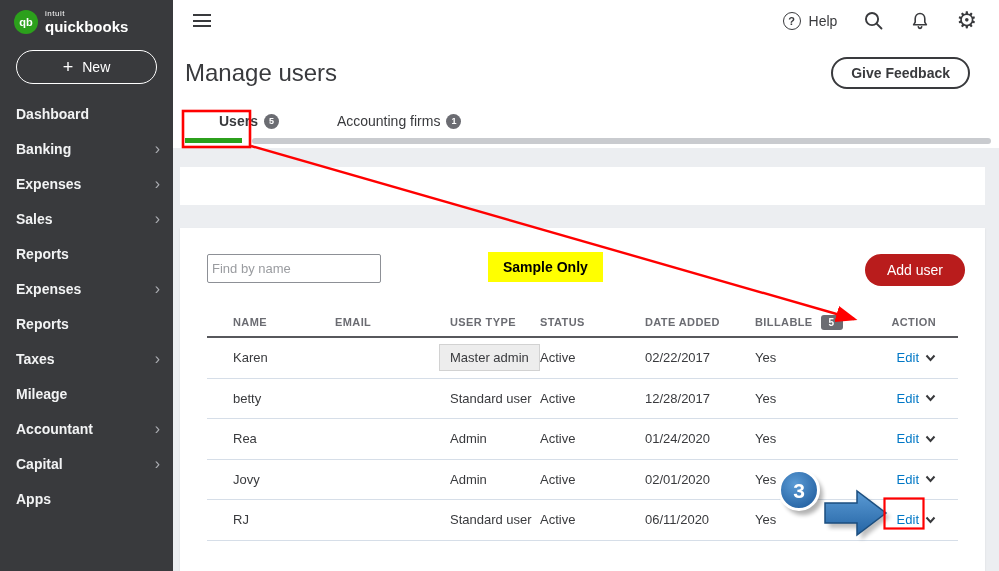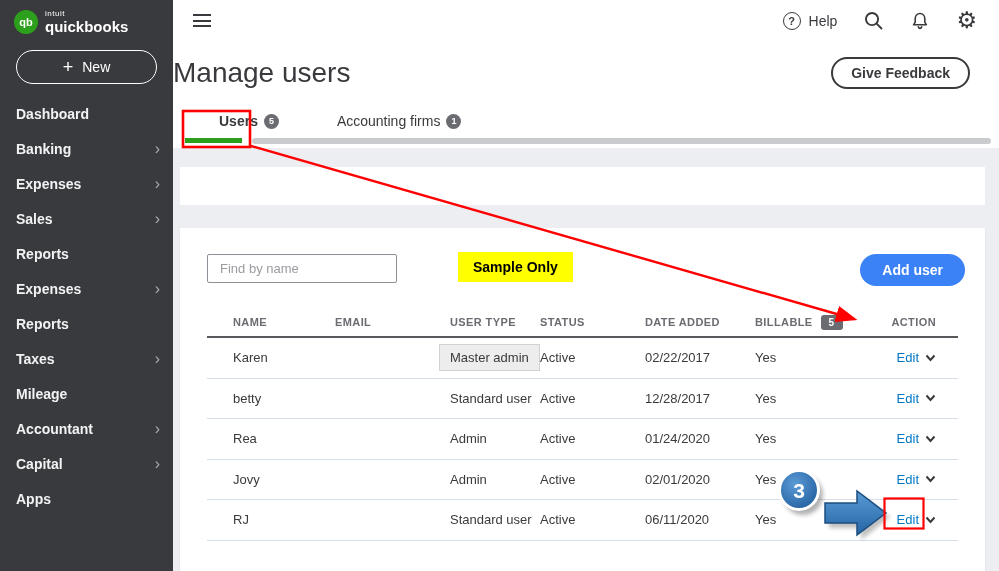--- a/index.html
+++ b/index.html
@@ -23,40 +23,40 @@
   .topbar{position:absolute;top:0;left:0;right:0;height:41px;background:#fff;border-bottom:1px solid #d6d8dc;display:flex;align-items:center;}
   .hamburger{margin-left:20px;cursor:pointer;}
   .hamburger span{display:block;width:18px;height:2px;background:#393a3d;margin:3.5px 0;}
   .topbar-right{margin-left:auto;display:flex;align-items:center;gap:26px;margin-right:22px;}
   .help-group{display:flex;align-items:center;gap:8px;font-size:14px;color:#393a3d;cursor:pointer;}
   .help-circle{width:18px;height:18px;border:1.6px solid #393a3d;border-radius:50%;display:flex;align-items:center;justify-content:center;font-size:11px;font-weight:bold;box-sizing:border-box;}
   .icon-btn{cursor:pointer;display:flex;align-items:center;}
   .gear-glyph{font-size:23px;color:#393a3d;line-height:1;}
 
   .page-header{position:absolute;top:41px;left:0;right:0;height:64px;background:#fff;display:flex;align-items:center;}
-  .page-title{margin-left:0;font-size:28px;color:#393a3d;font-weight:400;text-align:center;}
+  .page-title{margin-left:12px;font-size:24px;color:#393a3d;font-weight:400;text-align:center;}
   .feedback-btn{margin-left:auto;margin-right:29px;height:32px;border:2px solid #393a3d;border-radius:17px;background:#fff;color:#393a3d;font-size:14px;font-weight:700;padding:4px 18px;display:flex;align-items:center;cursor:pointer;font-family:inherit;}
 
   .tabbar{position:absolute;top:105px;left:0;right:0;height:43px;background:#fff;}
   .tabs{display:flex;gap:24px;align-items:center;padding:8px 0 0 12px;}
   .tab{display:flex;align-items:center;gap:6px;font-size:14px;color:#393a3d;cursor:pointer;padding-left:34px;}
   .tab.active{font-weight:700;}
   .badge-circle{width:15px;height:15px;border-radius:50%;background:#6b6c72;color:#fff;font-size:9px;font-weight:700;display:flex;align-items:center;justify-content:center;}
   .tab-underline-green{position:absolute;left:12px;top:33px;width:57px;height:5px;background:#2ca01c;}
   .tab-underline-gray{position:absolute;left:79px;top:33px;right:8px;height:6px;background:#c9cbcf;border-radius:3px;}
 
   .content{position:absolute;top:148px;left:0;right:0;bottom:0;background:#eceef1;}
   .panel-empty{position:absolute;left:7px;top:19px;width:805px;height:38px;background:#fff;}
   .card{position:absolute;left:7px;top:80px;width:805px;height:343px;background:#fff;box-shadow:0 1px 2px rgba(0,0,0,.08);}
 
   .toolbar{position:absolute;top:24px;left:0;right:0;height:34px;}
-  .search-input{position:absolute;left:27px;top:2px;width:164px;height:27px;border:1px solid #8d9096;border-radius:2px;padding:0 12px;font-size:13px;color:#393a3d;font-family:inherit;box-sizing:content-box;}
+  .search-input{position:absolute;left:27px;top:2px;width:164px;height:27px;border:1px solid #8d9096;border-radius:2px;padding:0 4px;font-size:13px;color:#393a3d;font-family:inherit;box-sizing:content-box;}
   .search-input::placeholder{color:#9a9ca0;}
-  .sample{position:absolute;left:278px;top:0;background:#ffff00;color:#000;font-size:14px;font-weight:600;padding:7px 15px;}
-  .add-user{position:absolute;right:20px;top:2px;height:32px;background:#3b82f6;color:#fff;border:none;border-radius:16px;padding:0 22px;font-size:14px;font-weight:700;cursor:pointer;font-family:inherit;text-align:right;}
+  .sample{position:absolute;left:308px;top:0;background:#ffff00;color:#000;font-size:14px;font-weight:600;padding:7px 15px;}
+  .add-user{position:absolute;right:20px;top:2px;height:32px;background:#b91c1c;color:#fff;border:none;border-radius:16px;padding:0 22px;font-size:14px;font-weight:400;cursor:pointer;font-family:inherit;text-align:right;}
 
   .table{position:absolute;left:27px;right:27px;top:80px;}
   .thead,.trow{display:grid;grid-template-columns:128px 115px 90px 105px 110px 120px 1fr;align-items:center;}
   .thead{height:28px;border-bottom:2px solid #57585c;font-size:11px;font-weight:700;color:#6b6c72;letter-spacing:.4px;}
   .trow{height:39.5px;border-bottom:1px solid #d6dee8;font-size:13px;color:#393a3d;}
   .cell-name,.hcell-name{padding-left:26px;}
   .billable-head{display:flex;align-items:center;gap:8px;}
   .badge-rect{background:#6b6c72;color:#fff;border-radius:3px;font-size:10px;padding:2px 8px;font-weight:700;}
   .hcell-action,.cell-action{text-align:right;padding-right:22px;}
   .cell-action{display:flex;justify-content:flex-end;align-items:center;gap:6px;}

